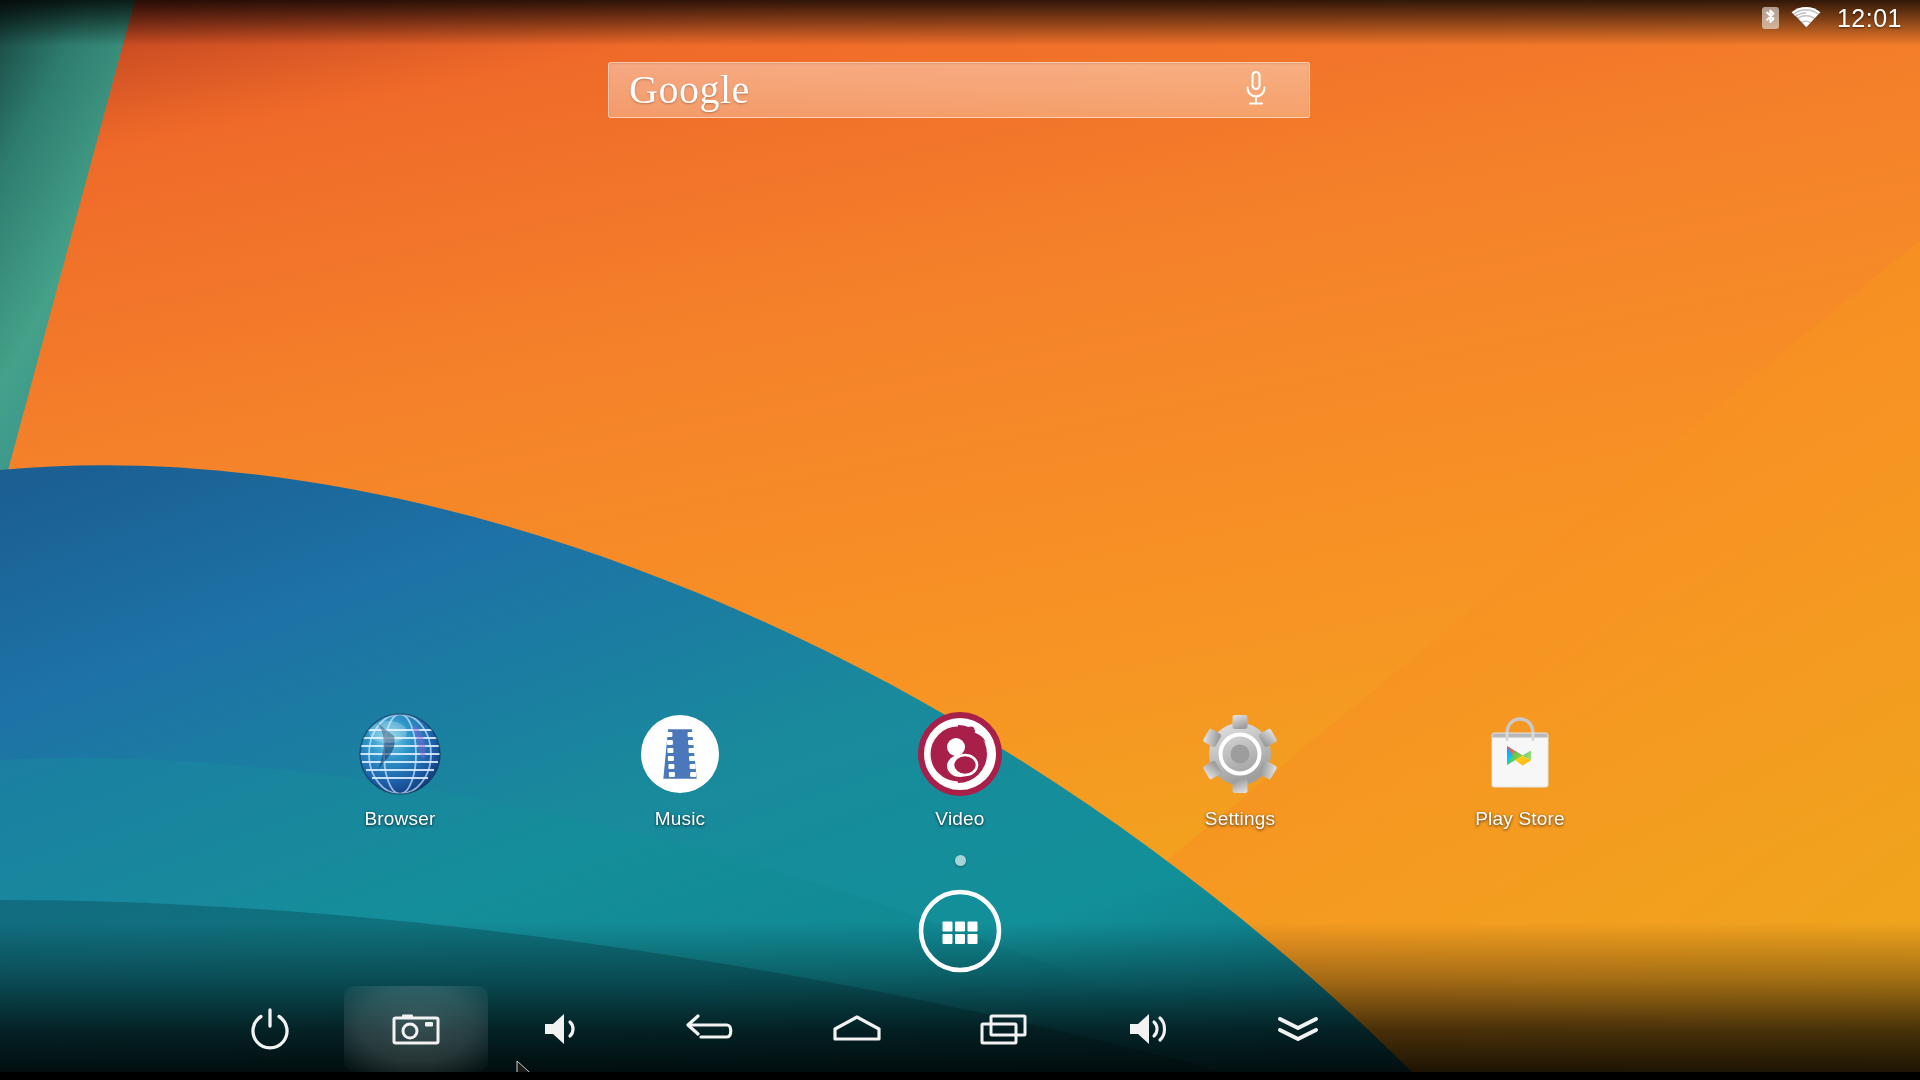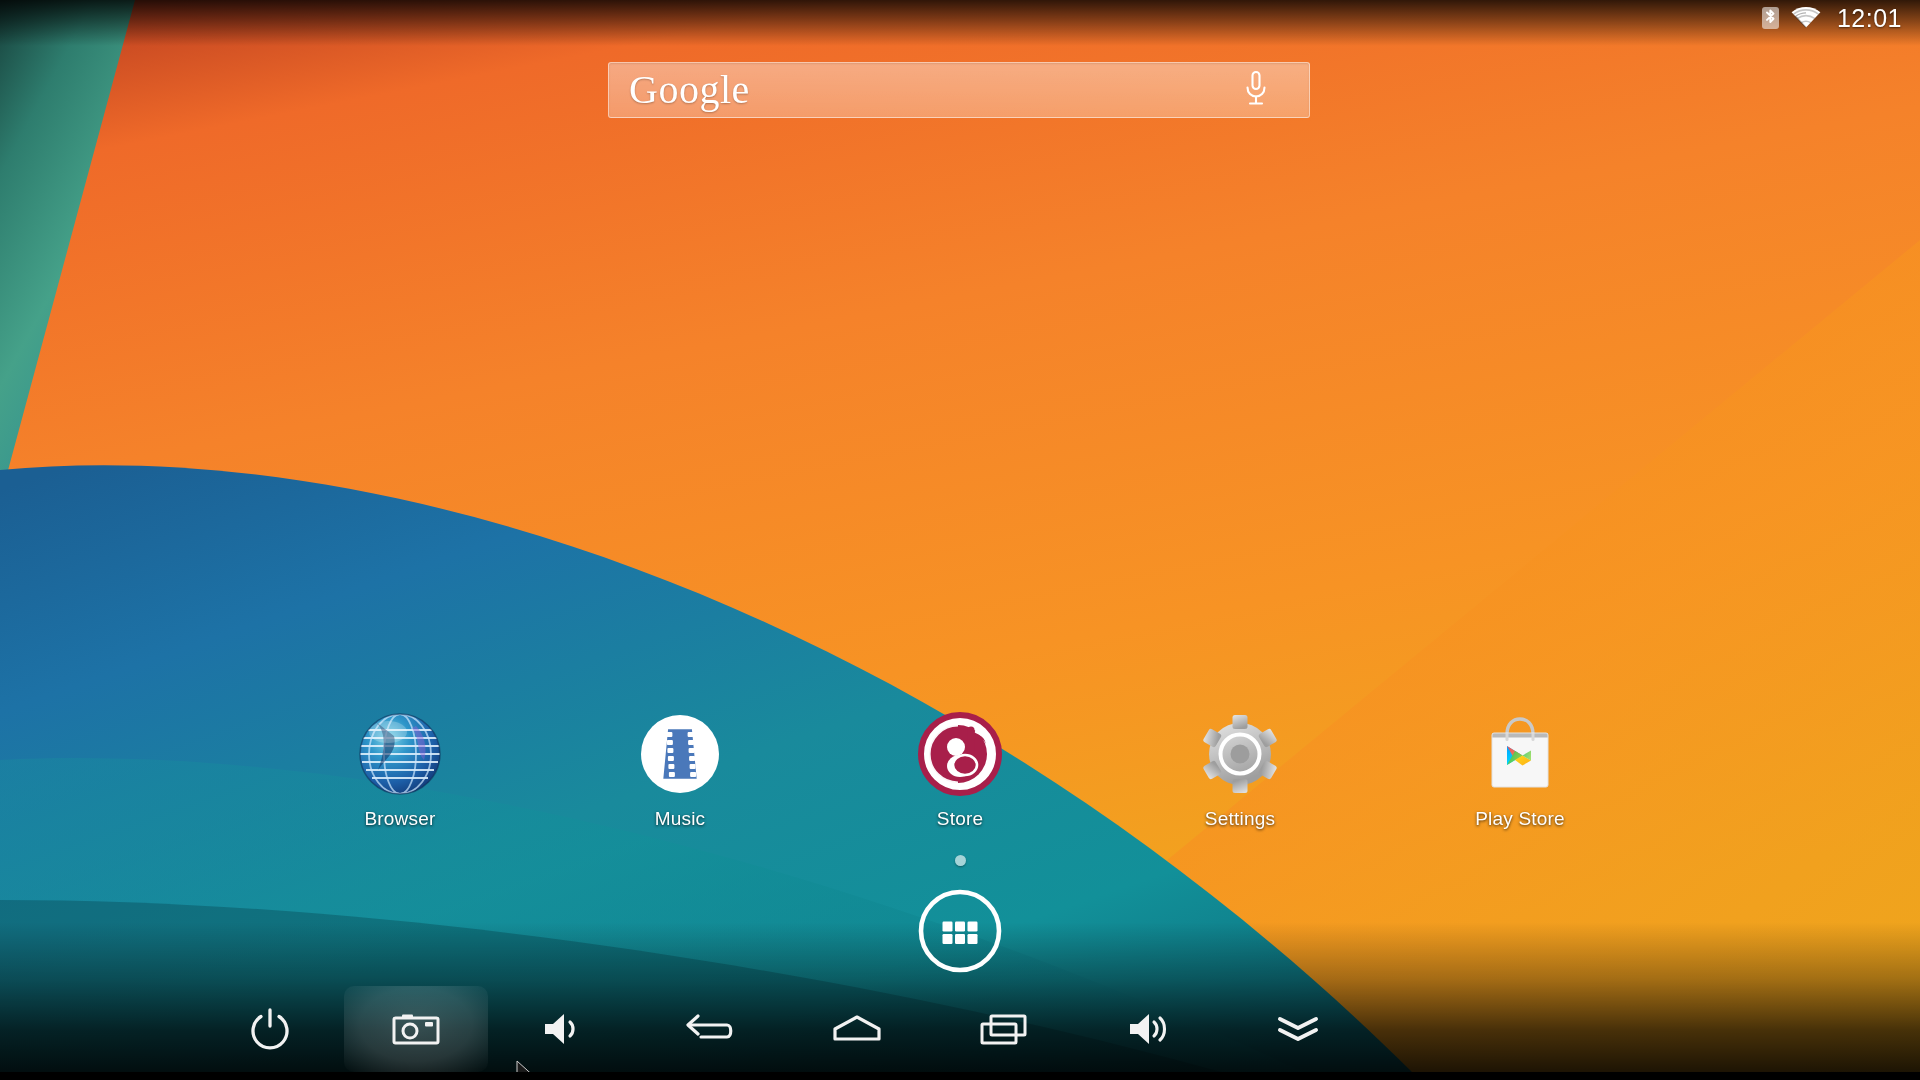--- a/index.html
+++ b/index.html
@@ -285,21 +285,21 @@
           <circle cx="42" cy="39" r="9" fill="#ffffff"></circle>
           <ellipse cx="46" cy="58" rx="13" ry="11" fill="#ffffff"></ellipse>
           <ellipse cx="55" cy="58" rx="11" ry="10" fill="#a81f4a"></ellipse>
           <path d="M57 22 L57 56" stroke="#a81f4a" stroke-width="7" stroke-linecap="round"></path>
           <path d="M57 22 C66 26 72 30 72 38 C72 32 66 28 57 32 Z" fill="#a81f4a"></path>
           <ellipse cx="51" cy="57" rx="12" ry="10" fill="#a81f4a"></ellipse>
           <ellipse cx="51" cy="57" rx="12" ry="10" fill="none" stroke="#ffffff" stroke-width="2.6"></ellipse>
           <path d="M62 24 C71 28 76 33 75 41" fill="none" stroke="#ffffff" stroke-width="2.4" stroke-linecap="round"></path>
         </svg>
       </div>
-      <span class="app-label">Store</span>
+      <span class="app-label">Video</span>
     </div>
 
 
     <div class="app">
       <div class="app-icon">
         <svg width="92" height="92" viewBox="0 0 92 92" xmlns="http://www.w3.org/2000/svg">
           <defs>
             <linearGradient id="gearG" x1="0" y1="0" x2="0.4" y2="1">
               <stop offset="0%" stop-color="#e6e6e6"></stop>
               <stop offset="50%" stop-color="#c2c2c2"></stop>

